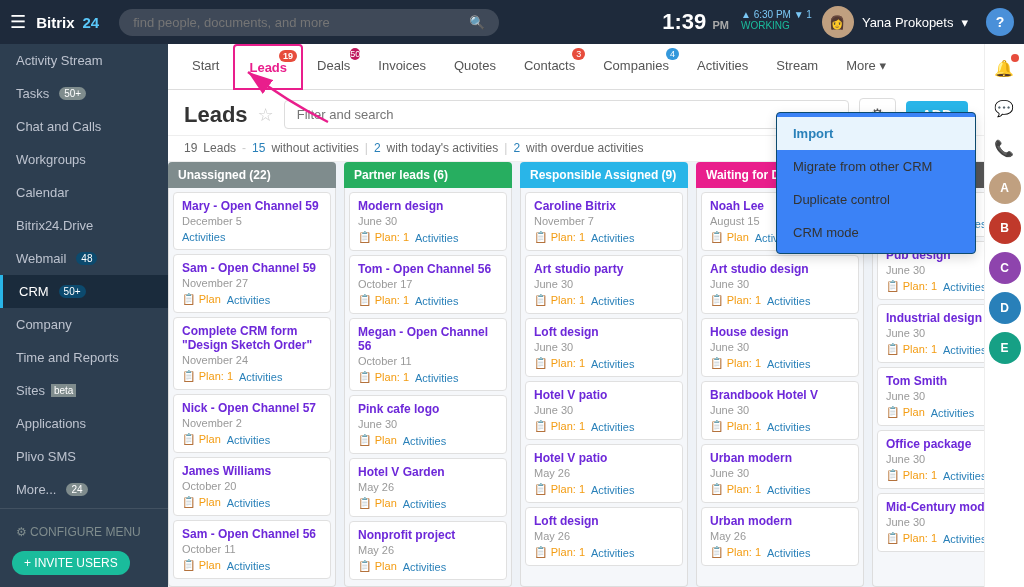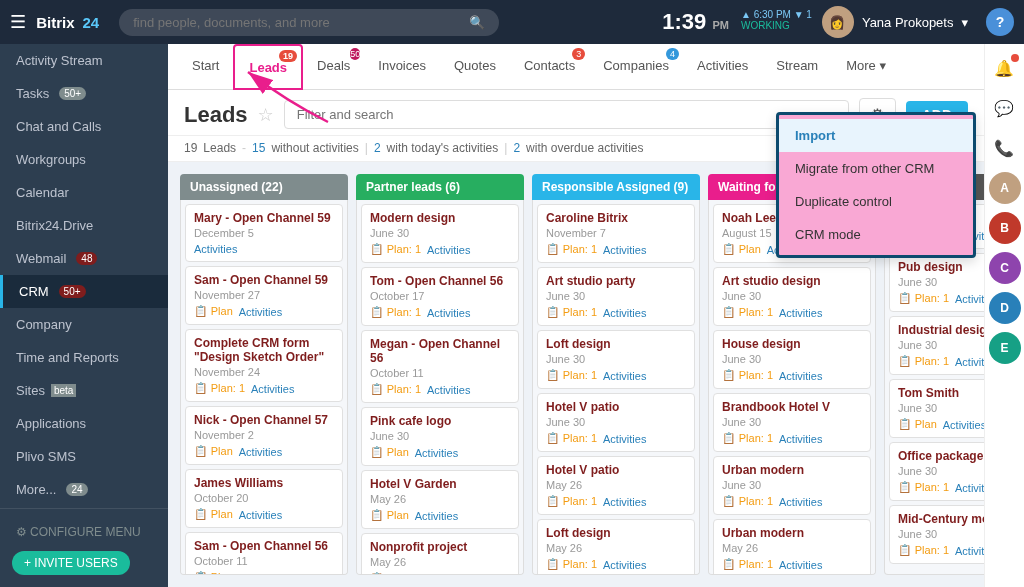--- a/index.html
+++ b/index.html
@@ -20,21 +20,21 @@
     .avatar-circle { width: 32px; height: 32px; border-radius: 50%; background: #c0a080; overflow: hidden; display: flex; align-items: center; justify-content: center; }
     .help-btn { width: 28px; height: 28px; border-radius: 50%; background: #4a90d9; color: #fff; display: flex; align-items: center; justify-content: center; font-weight: bold; font-size: 14px; margin-left: 8px; cursor: pointer; }
 
     
     .main-layout { display: flex; flex: 1; overflow: hidden; }
 
     
     .sidebar { width: 168px; background: #2d3e50; color: #bdc3cf; display: flex; flex-direction: column; flex-shrink: 0; overflow-y: auto; }
     .sidebar-item { padding: 9px 16px; cursor: pointer; font-size: 13px; display: flex; align-items: center; gap: 6px; white-space: nowrap; }
     .sidebar-item.crm-active { background: #1a2b3c; color: #fff; border-left: 3px solid #29b5e8; }
-    .badge { background: #7f1d1d; color: #fff; border-radius: 10px; font-size: 10px; padding: 1px 5px; margin-left: 4px; }
+    .badge { background: #0c4a6e; color: #fff; border-radius: 10px; font-size: 10px; padding: 1px 5px; margin-left: 4px; }
     .badge-gray { background: #7f8c8d; }
     .sidebar-bottom { margin-top: auto; padding: 8px 0; border-top: 1px solid rgba(255,255,255,0.1); }
     .configure-menu { padding: 8px 16px; font-size: 12px; color: #7f8c8d; cursor: pointer; display: flex; align-items: center; gap: 6px; }
     .invite-users { margin: 4px 12px; background: #1abc9c; color: #fff; border: none; border-radius: 14px; padding: 5px 12px; font-size: 12px; cursor: pointer; display: flex; align-items: center; gap: 4px; }
 
     
     .content { flex: 1; display: flex; flex-direction: column; overflow: hidden; }
 
     
     .tab-bar { background: #fff; border-bottom: 1px solid #ddd; display: flex; align-items: stretch; height: 46px; padding: 0 10px; flex-shrink: 0; }
@@ -49,43 +49,43 @@
     .gear-btn { background: #fff; border: 1px solid #ddd; border-radius: 4px; padding: 6px 10px; cursor: pointer; color: #555; font-size: 16px; }
     .add-btn { background: #29b5e8; color: #fff; border: none; border-radius: 4px; padding: 6px 16px; cursor: pointer; font-size: 14px; font-weight: bold; }
 
     
     .stats-bar { background: #fff; padding: 4px 16px 6px; font-size: 12px; color: #666; display: flex; align-items: center; gap: 6px; border-bottom: 1px solid #eee; flex-shrink: 0; }
     .stats-link { color: #2980b9; cursor: pointer; }
     .stats-separator { color: #ccc; }
     .kanban-btn { margin-left: auto; color: #2980b9; cursor: pointer; font-size: 13px; }
 
     
-    .kanban-area { flex: 1; display: flex; overflow-x: auto; overflow-y: hidden; padding: 12px; gap: 8px; }
+    .kanban-area { flex: 1; display: flex; overflow-x: auto; overflow-y: hidden; padding: 0; gap: 8px; }
     .kanban-col { min-width: 168px; max-width: 168px; display: flex; flex-direction: column; flex-shrink: 0; }
     .col-header { border-radius: 4px 4px 0 0; padding: 6px 10px; font-size: 12px; font-weight: bold; color: #fff; display: flex; align-items: center; gap: 4px; }
     .col-header.unassigned { background: #7f8c8d; }
     .col-header.partner { background: #27ae60; }
     .col-header.responsible { background: #29b5e8; }
     .col-header.waiting { background: #e91e8c; }
     .col-header.cancelled { background: #555; }
     .col-body { flex: 1; background: #f5f7fa; border: 1px solid #ddd; border-top: none; border-radius: 0 0 4px 4px; overflow-y: auto; padding: 4px; display: flex; flex-direction: column; gap: 4px; }
     .kanban-card { background: #fff; border: 1px solid #e0e0e0; border-radius: 4px; padding: 6px 8px; cursor: pointer; }
-    .card-title { font-size: 12px; color: #7f1d1d; font-weight: bold; margin-bottom: 2px; }
+    .card-title { font-size: 12px; color: #6d28d9; font-weight: bold; margin-bottom: 2px; }
     .card-date { font-size: 11px; color: #999; margin-bottom: 4px; }
     .card-actions { display: flex; align-items: center; gap: 6px; font-size: 11px; }
     .card-plan { color: #f39c12; cursor: pointer; display: flex; align-items: center; gap: 2px; }
     .card-activities { color: #2980b9; cursor: pointer; }
 
     
     .right-sidebar { width: 40px; background: #fff; border-left: 1px solid #eee; display: flex; flex-direction: column; align-items: center; padding: 8px 0; gap: 8px; flex-shrink: 0; }
     .right-icon { width: 32px; height: 32px; border-radius: 50%; display: flex; align-items: center; justify-content: center; cursor: pointer; position: relative; font-size: 16px; color: #555; }
     .right-avatar { width: 32px; height: 32px; border-radius: 50%; background: #c0a080; display: flex; align-items: center; justify-content: center; color: #fff; font-size: 12px; font-weight: bold; cursor: pointer; overflow: hidden; }
 
     
-    .dropdown-menu { position: absolute; top: 112px; right: 50px; background: #f9a8d4; border: 3px solid #0c4a6e; border-radius: 4px; box-shadow: 0 4px 12px rgba(0,0,0,0.15); z-index: 1000; min-width: 200px; padding: 4px 0; }
+    .dropdown-menu { position: absolute; top: 112px; right: 50px; background: #3b82f6; border: 1px solid #0c4a6e; border-radius: 4px; box-shadow: 0 4px 12px rgba(0,0,0,0.15); z-index: 1000; min-width: 200px; padding: 4px 0; }
     .dropdown-item { padding: 9px 16px; cursor: pointer; font-size: 13px; color: #333; display: flex; align-items: center; gap: 8px; }
     .dropdown-item.active { background: #e8f4fd; color: #2980b9; }
   </style>
 </head>
 <body>
 
 <div class="top-bar">
   <span class="hamburger">☰</span>
   <div class="logo">
     <span>Bitrix</span>

